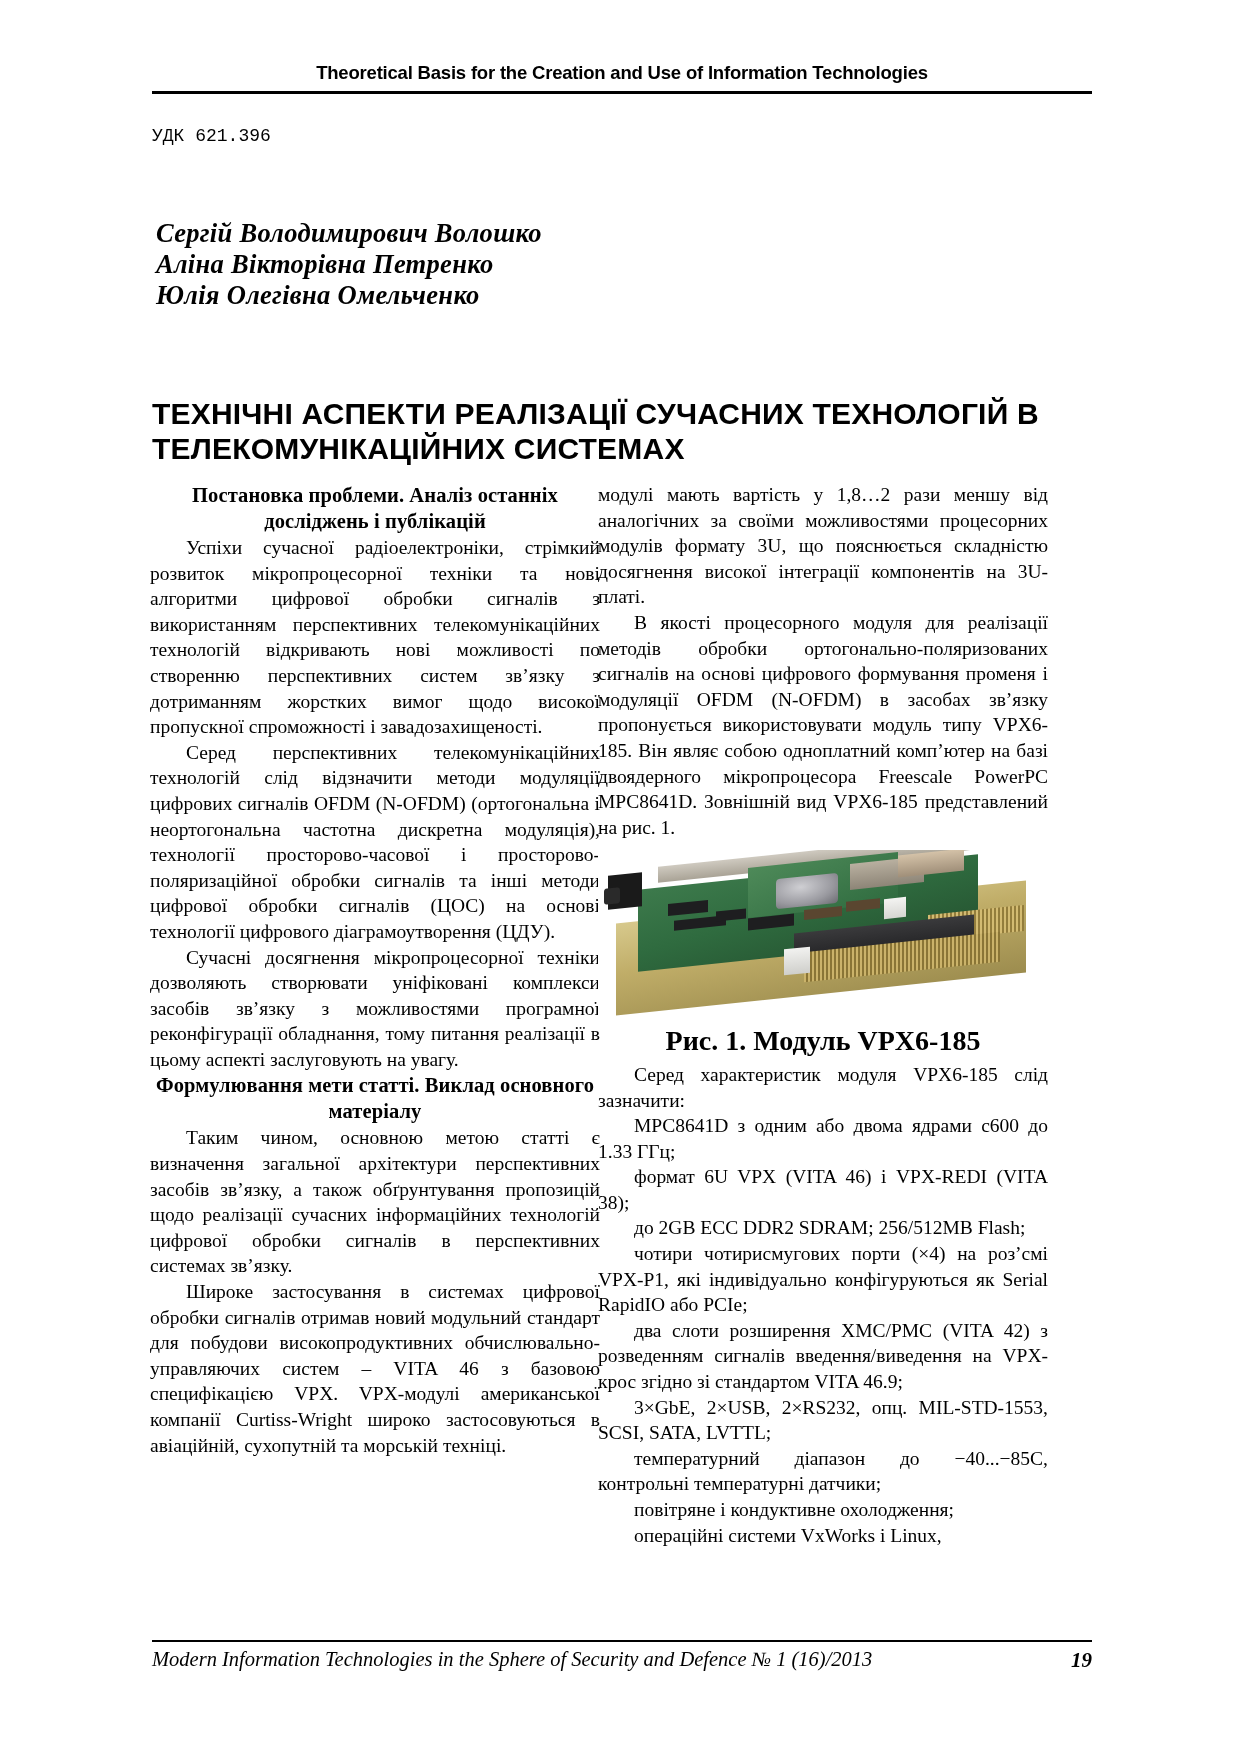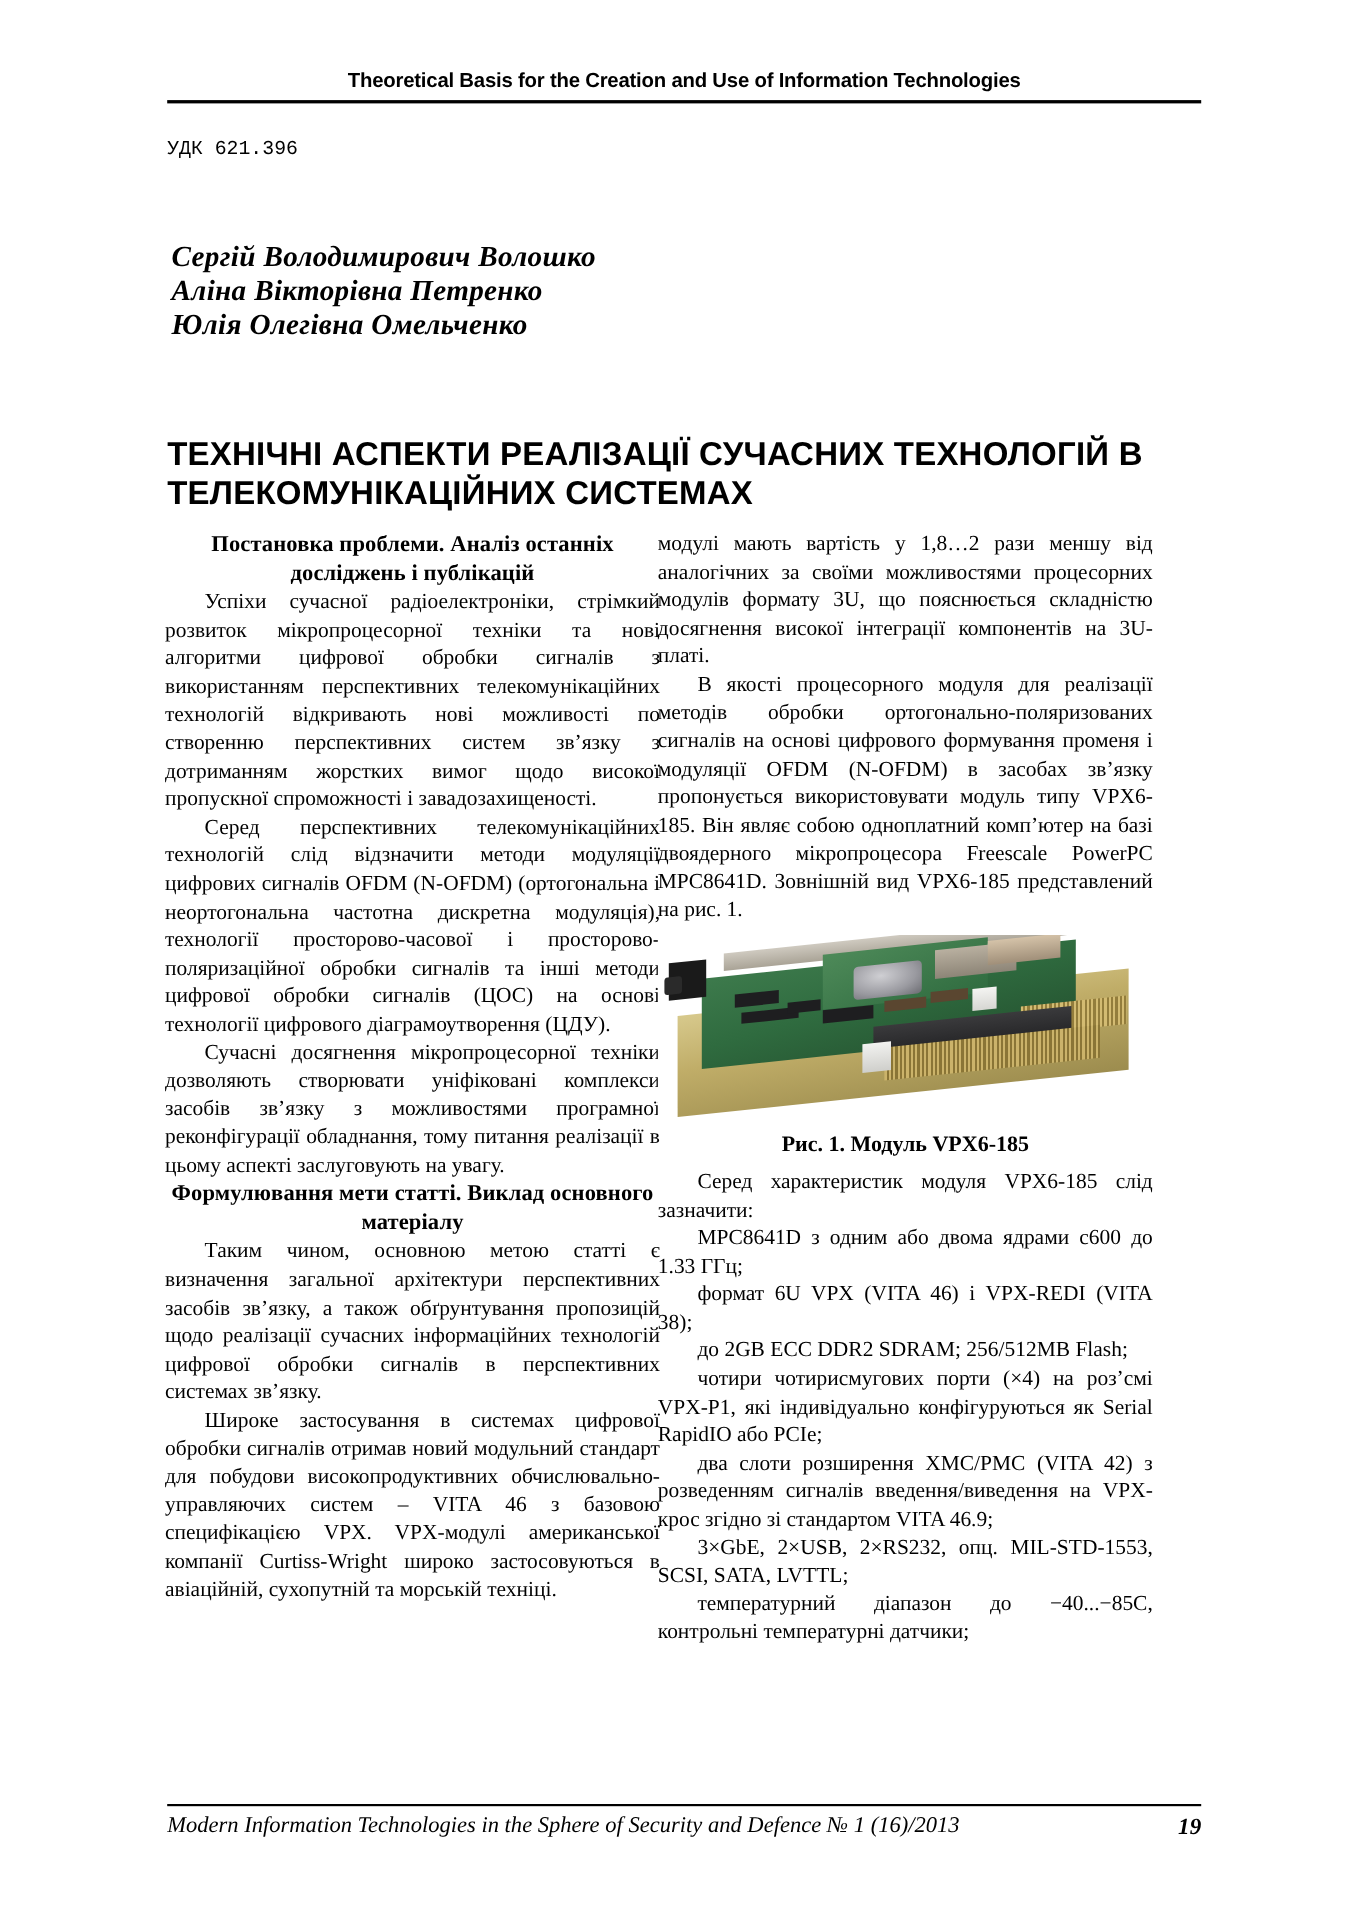--- a/index.html
+++ b/index.html
@@ -118,21 +118,21 @@
   }
   .figure-img {
     width: 446px;
     height: 168px;
     position: relative;
     overflow: hidden;
     background: #ffffff;
   }
   .fig-caption {
     font-weight: bold;
-    font-size: 20px;
+    font-size: 28px;
     text-align: center;
     margin-top: 10px;
     margin-bottom: 8px;
   }
 
   
   .footer-rule {
     position: absolute;
     left: 152px;
     top: 1640px;
@@ -301,20 +301,22 @@
     </div>
 
     <p class="para">Серед характеристик модуля VPX6-185 слід зазначити:</p>
     <p class="para">MPC8641D з одним або двома ядрами с600 до 1.33 ГГц;</p>
     <p class="para">формат 6U VPX (VITA 46) і VPX-REDI (VITA 38);</p>
     <p class="para">до 2GB ECC DDR2 SDRAM; 256/512MB Flash;</p>
     <p class="para">чотири чотирисмугових порти (×4) на роз’смі VPX-P1, які індивідуально конфігуруються як Serial RapidIO або PCIe;</p>
     <p class="para">два слоти розширення XMC/PMC (VITA 42) з розведенням сигналів введення/виведення на VPX-крос згідно зі стандартом VITA 46.9;</p>
     <p class="para">3×GbE, 2×USB, 2×RS232, опц. MIL-STD-1553, SCSI, SATA, LVTTL;</p>
     <p class="para">температурний діапазон до −40...−85C, контрольні температурні датчики;</p>
+    <p class="para">повітряне і кондуктивне охолодження;</p>
+    <p class="para">операційні системи VxWorks і Linux,</p>
   </div>
 
   <div class="footer-rule"></div>
   <div class="footer">
     <span class="footer-text">Modern Information Technologies in the Sphere of Security and Defence № 1 (16)/2013</span>
     <span class="footer-page">19</span>
   </div>
 
 </div>
 

